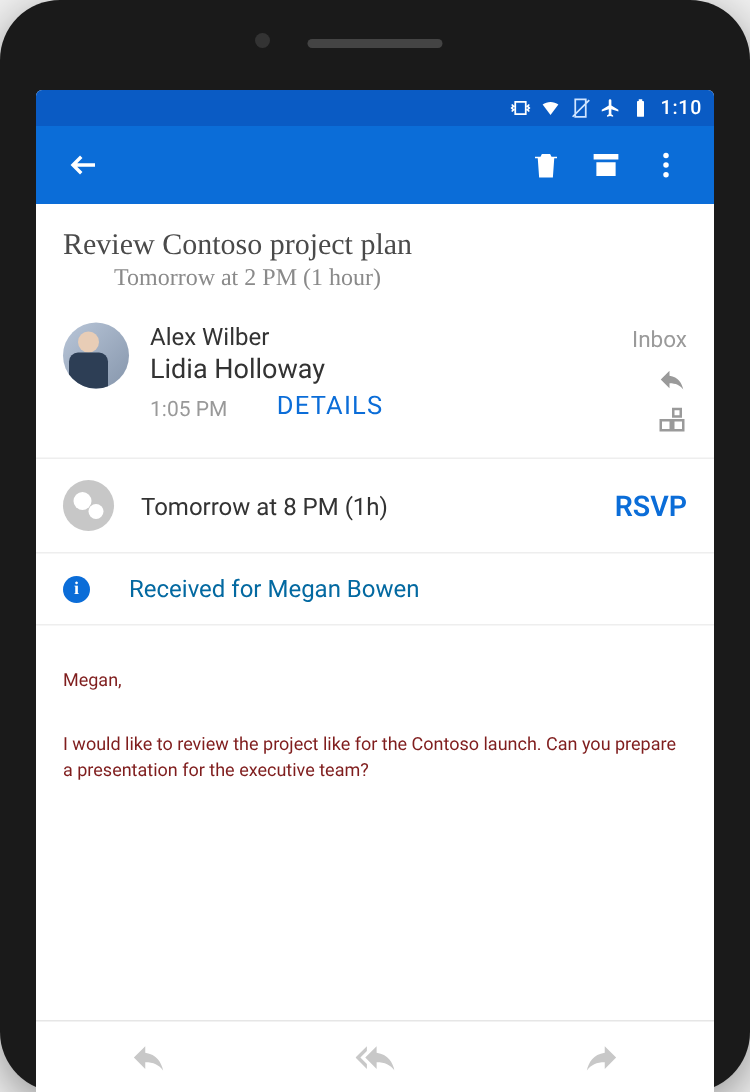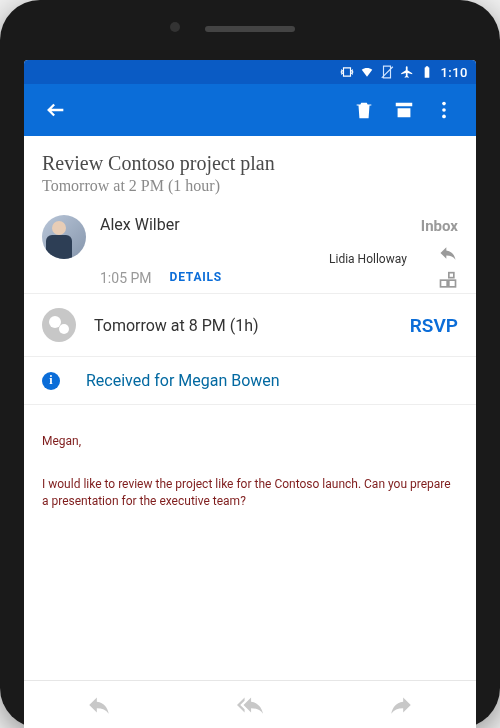--- a/index.html
+++ b/index.html
@@ -91,25 +91,26 @@
   }
   .subject-title {
     font-size: 20px;
     color: #4a4a4a;
     font-weight: 400;
   }
   .subject-subtitle {
     font-size: 16px;
     color: #8a8a8a;
     margin-top: 2px;
+    margin-left: 34px;
   }
   
   .sender-row {
     display: flex;
-    padding: 8px 18px 2px 18px;
+    padding: 8px 18px 14px 18px;
     gap: 14px;
     border-bottom: 1px solid #eee;
   }
   .avatar {
     width: 44px;
     height: 44px;
     border-radius: 50%;
     background: linear-gradient(135deg,#b9c6d8 0%, #8696ac 100%);
     flex-shrink: 0;
     position: relative;
@@ -130,51 +131,49 @@
     width: 26px; height: 28px;
     background: #2d3e55;
     border-radius: 6px 6px 0 0;
   }
   .sender-main { flex: 1; min-width: 0; }
   .sender-name {
     font-size: 16px;
     color: #333;
   }
   .sender-recipient {
-    font-size: 12px;
+    font-size: 18px;
     color: #333;
-    margin-top: 18px;
-    text-align: right;
+    margin-top: 2px;
   }
   .sender-time-row {
     display: flex;
-    align-items: flex-start;
-    gap: 18px;
+    align-items: flex-end;
+    gap: 33px;
     margin-top: 4px;
   }
   .sender-time {
     font-size: 14px;
     color: #999;
   }
   .details-link {
-    font-size: 12px;
+    font-size: 17px;
     color: #0b6dd8;
-    font-weight: 700;
+    font-weight: 400;
     letter-spacing: 0.8px;
     cursor: pointer;
   }
   .sender-col-right {
     display: flex;
     flex-direction: column;
     align-items: flex-end;
     color: #9a9a9a;
     font-size: 15px;
     gap: 8px;
     padding-top: 2px;
-    font-weight: bold;
   }
   .mini-icon { width: 20px; height: 20px; display: inline-flex; cursor: pointer; }
   
   .event-row {
     display: flex;
     align-items: center;
     padding: 14px 18px;
     gap: 18px;
     border-bottom: 1px solid #eee;
   }

